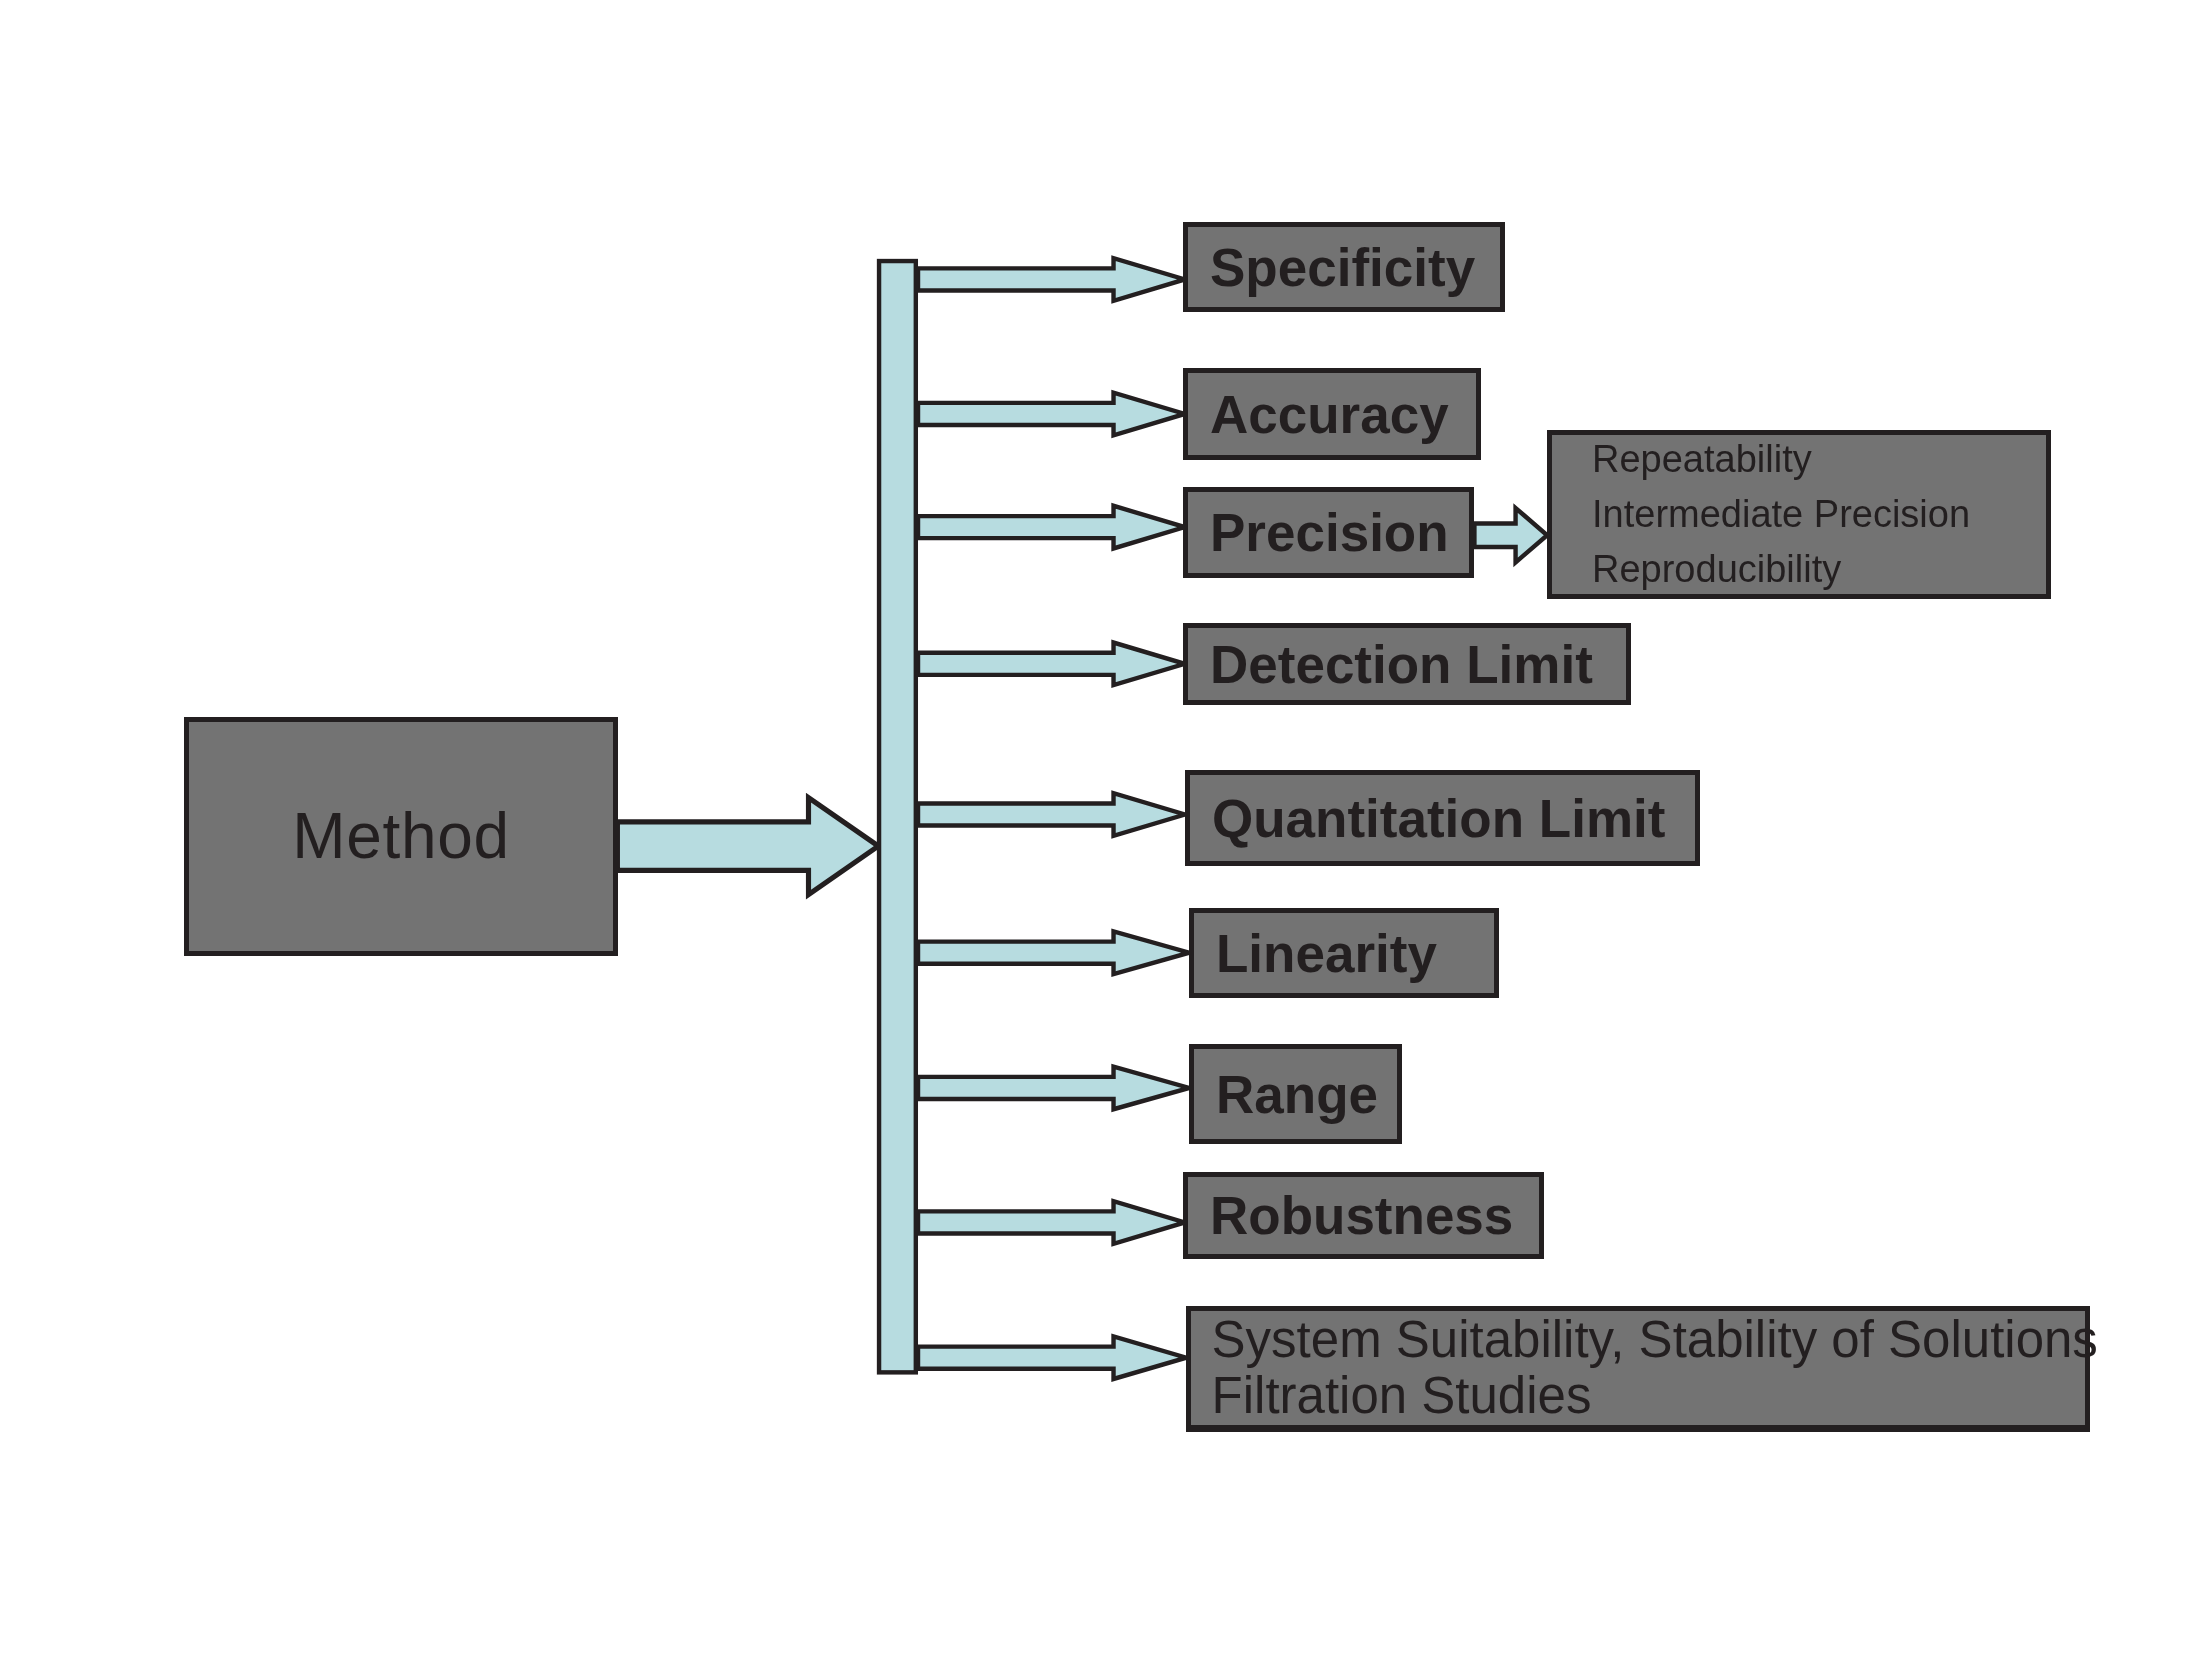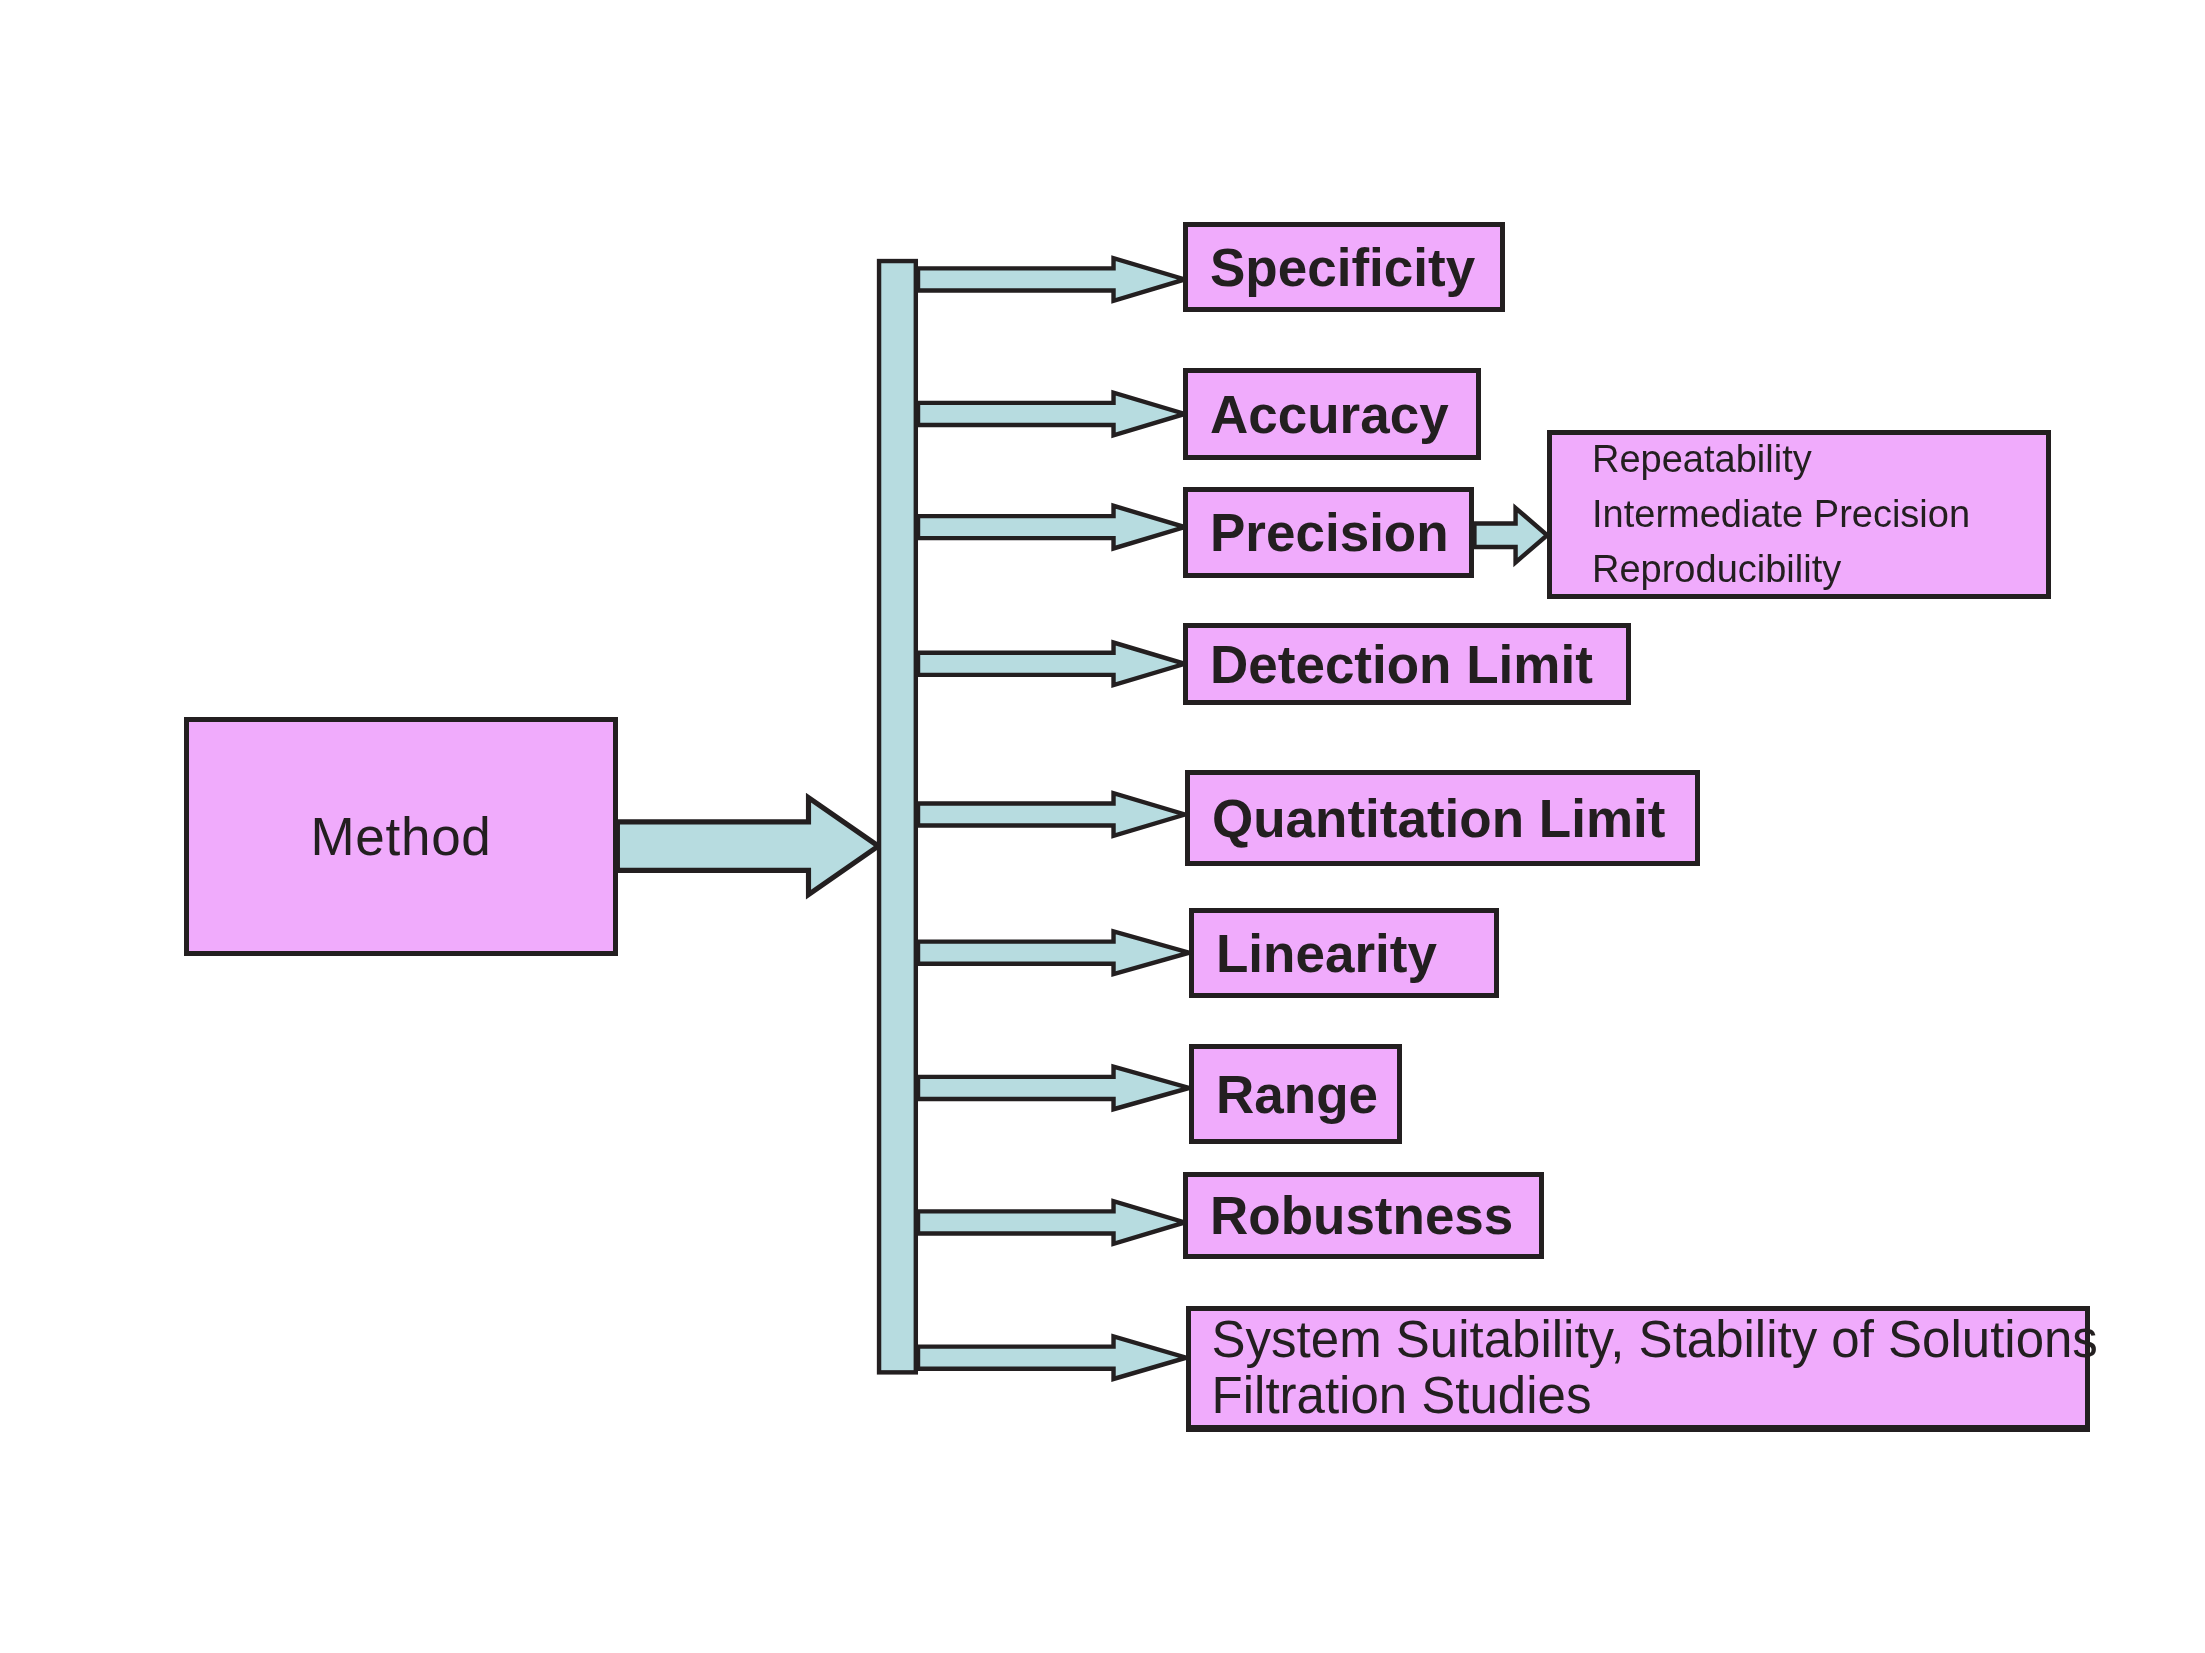--- a/index.html
+++ b/index.html
@@ -19,33 +19,33 @@
   }
   #connectors {
     position: absolute;
     left: 0; top: 0;
     width: 2205px;
     height: 1654px;
   }
   .node {
     position: absolute;
     box-sizing: border-box;
-    background: #f0abfc;
+    background: #737373;
     border: 5.1px solid #231f20;
     display: flex;
     align-items: center;
     color: #231f20;
   }
   .root-node {
     left: 184px; top: 717px; width: 434px; height: 239px;
     justify-content: center;
     text-align: center;
   }
   .root-label {
-    font-size: 53px;
+    font-size: 64px;
     font-weight: 400;
     line-height: 1.27;
     color: #231f20;
     letter-spacing: 0.7px;
   }
   .branch-label {
     font-size: 53px;
     font-weight: 700;
     padding-left: 22px;
     white-space: nowrap;

